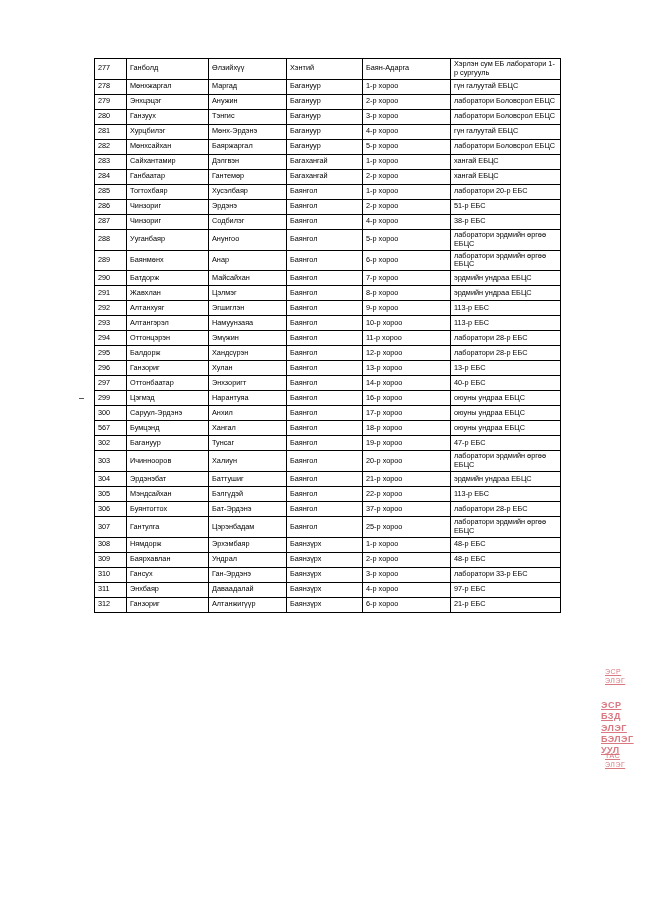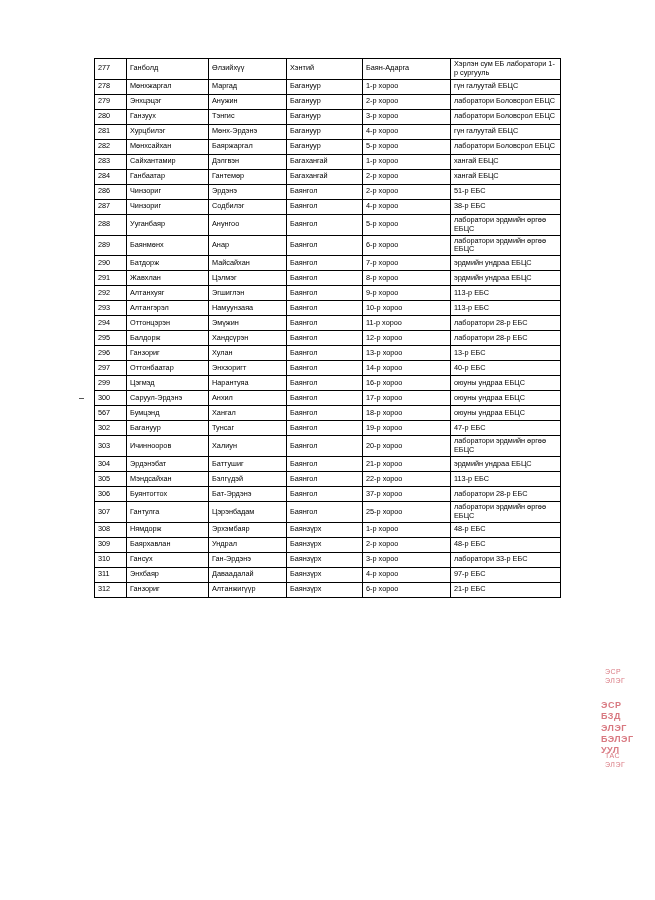--- a/index.html
+++ b/index.html
@@ -54,20 +54,21 @@
     padding-right: 4px;
   }
   
   .stamp {
     position: absolute;
     color: #d2616b;
     font-family: "Liberation Sans", sans-serif;
     letter-spacing: 0.5px;
     line-height: 1.25;
     opacity: 0.85;
+    text-decoration: underline;
   }
   .stamp-1 {
     right: 14px;
     top: 668px;
     font-size: 7px;
     text-align: left;
     width: 36px;
   }
   .stamp-2 {
     right: 14px;
@@ -167,20 +168,28 @@
             <td>1-р хороо</td>
             <td>хангай ЕБЦС</td>
           </tr>
           <tr>
             <td class="num">284</td>
             <td>Ганбаатар</td>
             <td>Гантемөр</td>
             <td>Багахангай</td>
             <td>2-р хороо</td>
             <td>хангай ЕБЦС</td>
+          </tr>
+          <tr>
+            <td class="num">285</td>
+            <td>Тогтохбаяр</td>
+            <td>Хусэлбаяр</td>
+            <td>Баянгол</td>
+            <td>1-р хороо</td>
+            <td>лаборатори 20-р ЕБС</td>
           </tr>
           <tr>
             <td class="num">286</td>
             <td>Чинзориг</td>
             <td>Эрдэнэ</td>
             <td>Баянгол</td>
             <td>2-р хороо</td>
             <td>51-р ЕБС</td>
           </tr>
           <tr>

